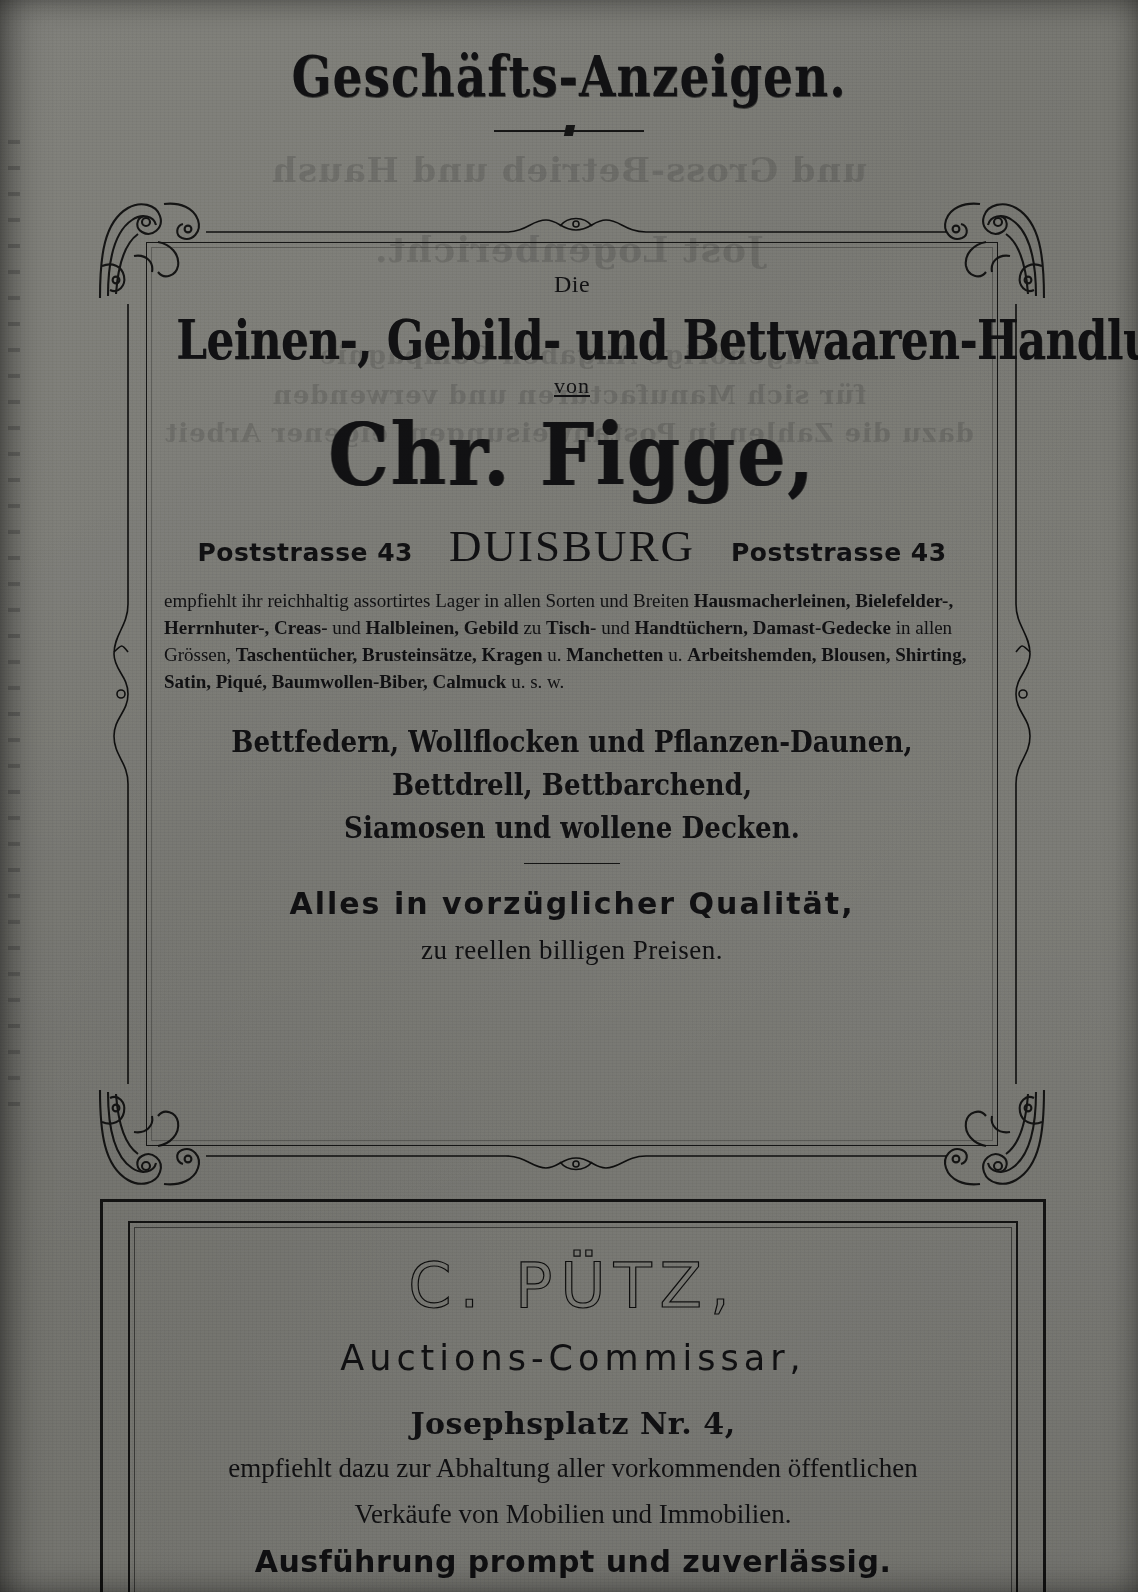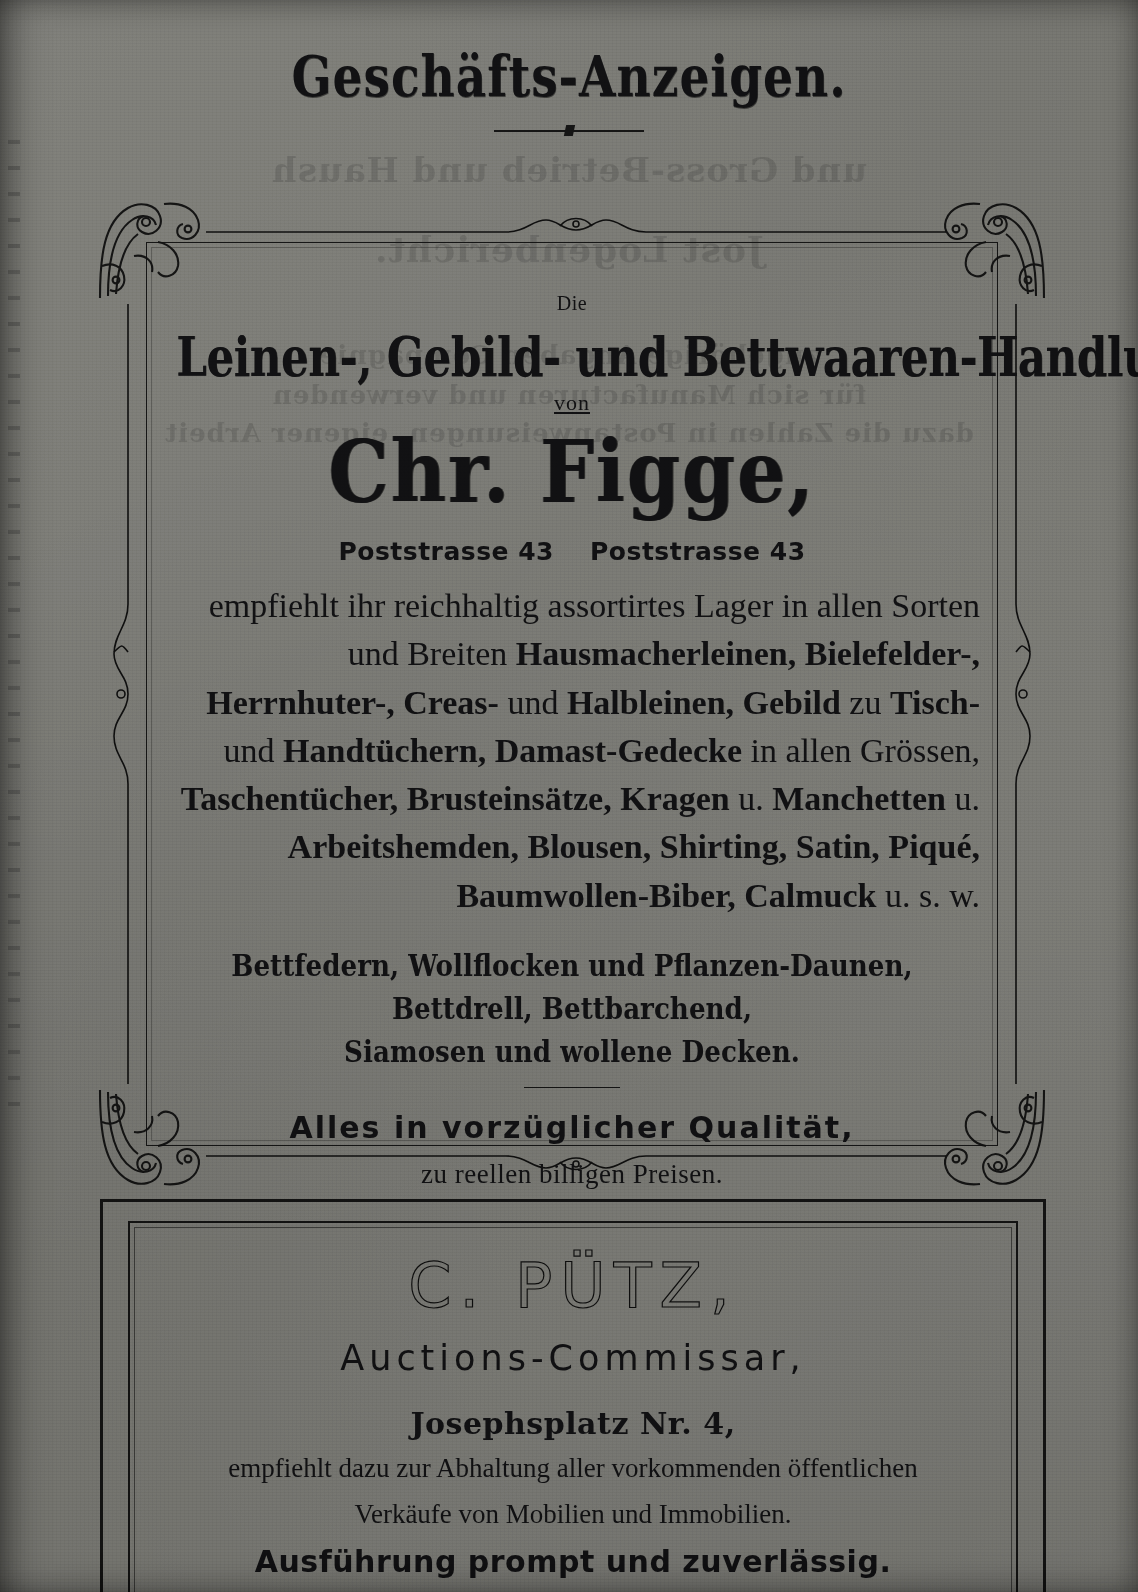--- a/index.html
+++ b/index.html
@@ -141,23 +141,23 @@
   }
   .orn-edge-v.left { left: 8px; }
   .orn-edge-v.right { right: 8px; transform: scaleX(-1); }
 
   .ad-content {
     position: absolute;
     left: 72px; right: 72px; top: 62px; bottom: 60px;
     text-align: center;
   }
   .lbl-die {
-    font-size: 20px;
-    font-family: "Liberation Serif", serif;
-    margin-top: 36px;
+    font-size: 24px;
+    font-family: "Liberation Serif", serif;
+    margin-top: 15px;
     letter-spacing: 0.5px;
   }
   .headline {
     font-family: "DejaVu Serif", serif;
     font-weight: bold;
     font-size: 45px;
     letter-spacing: -0.5px;
     margin-top: 10px;
     transform: scaleY(1.22) scaleX(0.97);
     transform-origin: center top;
@@ -200,23 +200,23 @@
     letter-spacing: 0.5px;
   }
   .addr-city {
     font-family: "Liberation Serif", serif;
     font-size: 45px;
     letter-spacing: 2px;
   }
   .body-para {
     margin-top: 16px;
     font-family: "Liberation Serif", serif;
-    font-size: 34px;
+    font-size: 19px;
     line-height: 1.42;
-    text-align: right;
+    text-align: left;
   }
   .body-para b { font-weight: bold; }
   .feathers {
     margin-top: 24px;
     font-family: "DejaVu Serif", serif;
     font-weight: bold;
     font-size: 27px;
     line-height: 1.45;
     transform: scaleY(1.1) scaleX(0.97);
     transform-origin: center top;
@@ -438,20 +438,21 @@
       </svg>
     </div>
 
     <div class="ad-content">
       <div class="lbl-die">Die</div>
       <div class="headline">Leinen-, Gebild- und Bettwaaren-Handlung</div>
       <div class="lbl-von">von</div>
       <div class="firm">Chr. Figge,</div>
       <div class="addr-row">
         <span class="addr-side">Poststrasse 43</span>
+        <span class="addr-city">DUISBURG</span>
         <span class="addr-side">Poststrasse 43</span>
       </div>
       <div class="body-para">empfiehlt ihr reichhaltig assortirtes Lager in allen Sorten und Breiten <b>Hausmacherleinen, Bielefelder-, Herrnhuter-, Creas-</b> und <b>Halbleinen, Gebild</b> zu <b>Tisch-</b> und <b>Handtüchern, Damast-Gedecke</b> in allen Grössen, <b>Taschentücher, Brusteinsätze, Kragen</b> u. <b>Manchetten</b> u. <b>Arbeitshemden, Blousen, Shirting, Satin, Piqué, Baumwollen-Biber, Calmuck</b> u. s. w.</div>
       <div class="feathers">
         <div>Bettfedern, Wollflocken und Pflanzen-Daunen, Bettdrell, Bettbarchend,</div>
         <div>Siamosen und wollene Decken.</div>
       </div>
       <div class="mini-rule"></div>
       <div class="quality">Alles in vorzüglicher Qualität,</div>
       <div class="prices">zu reellen billigen Preisen.</div>

